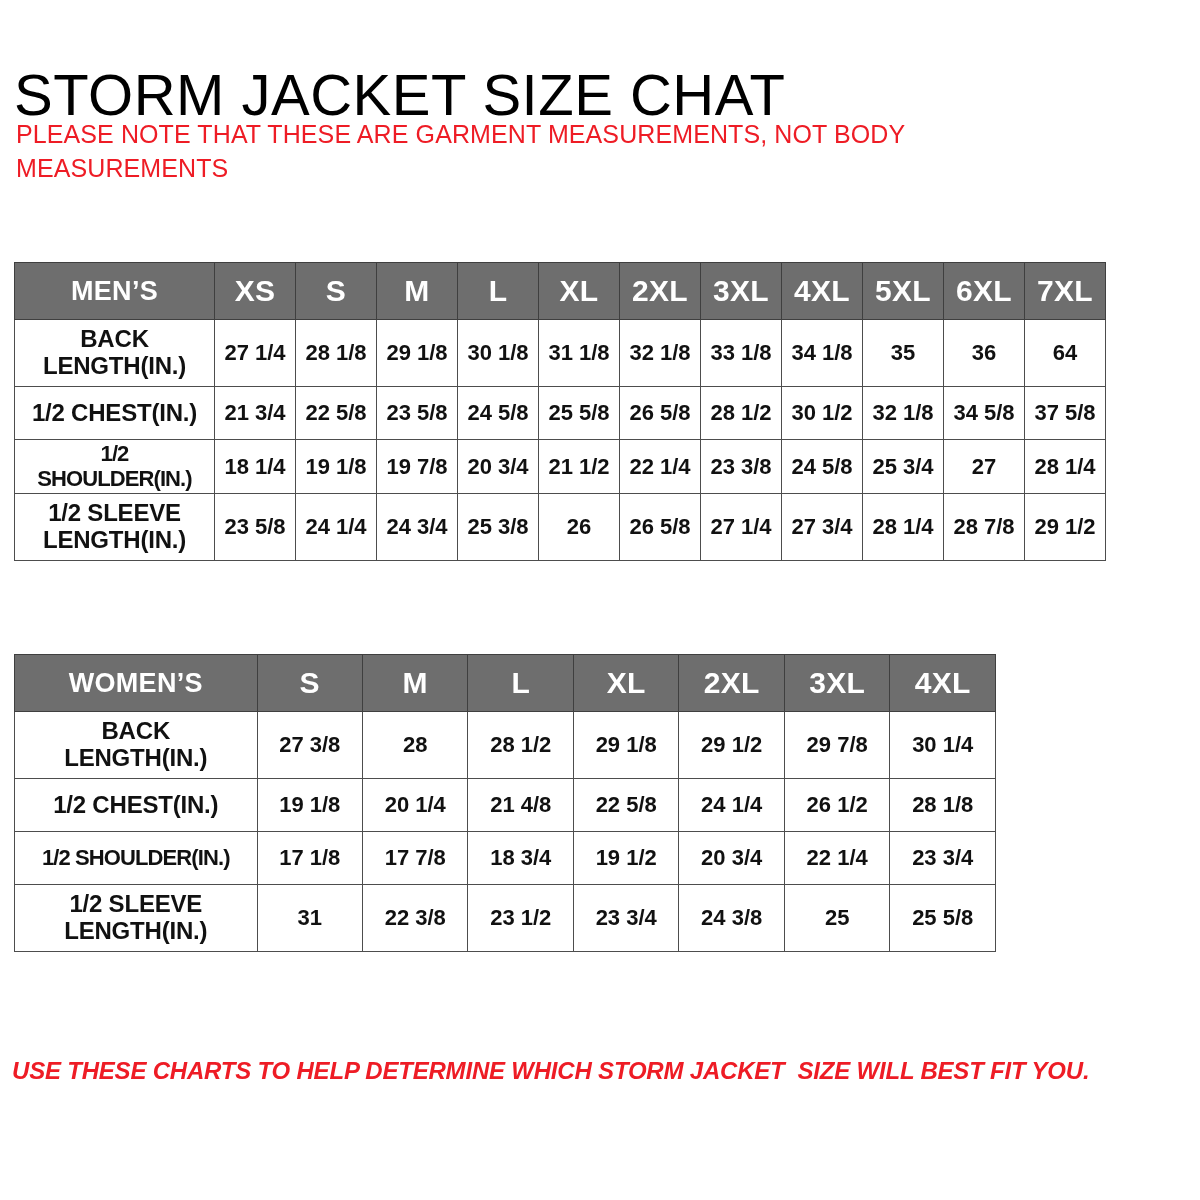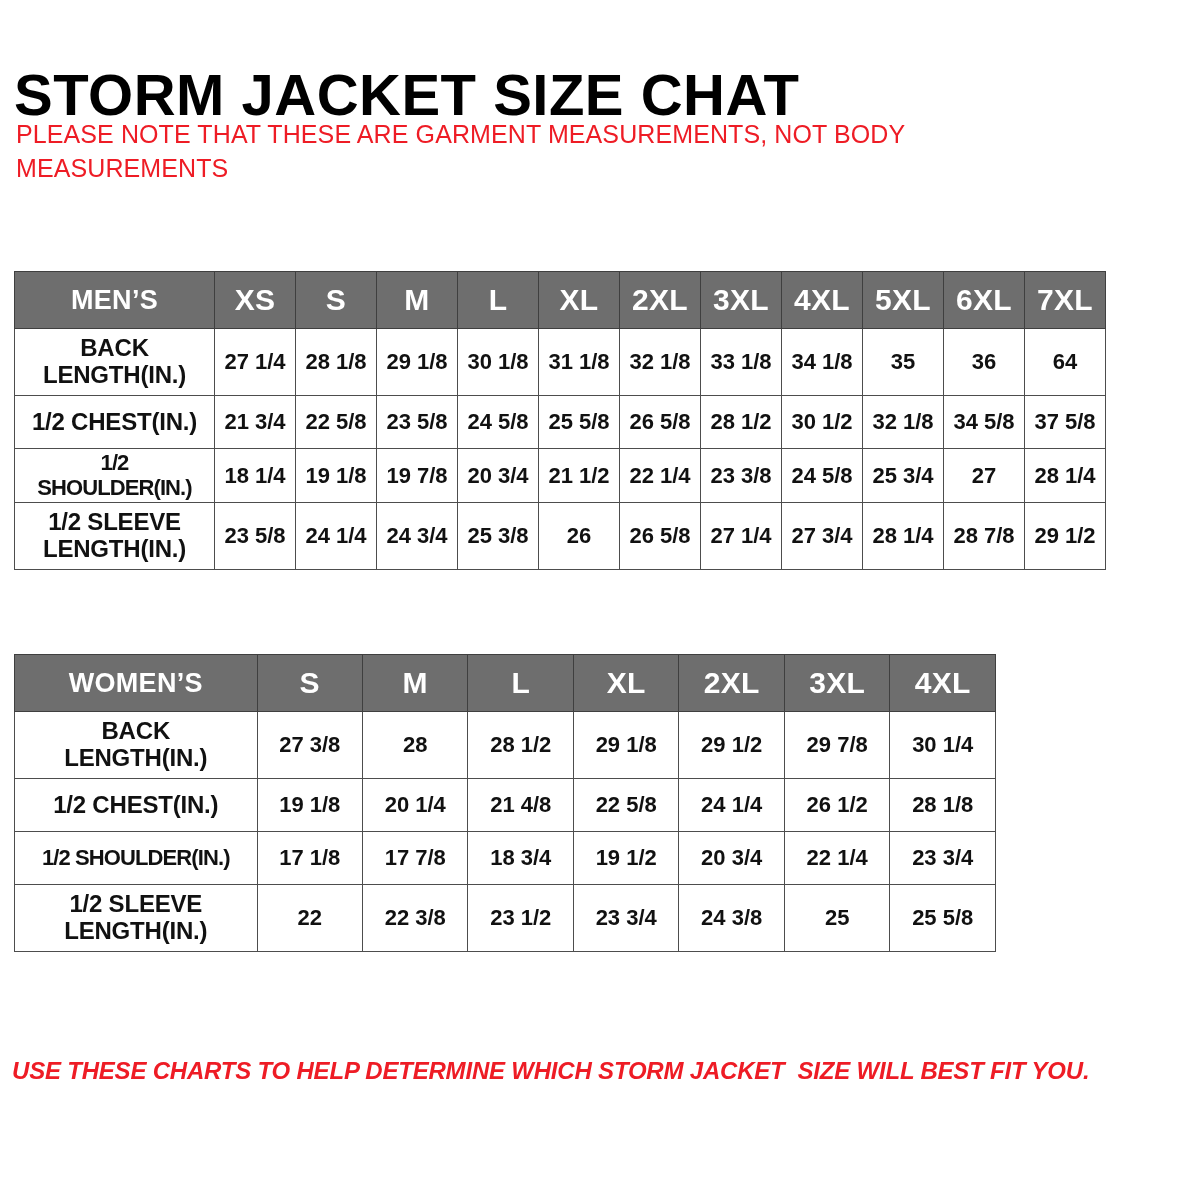--- a/index.html
+++ b/index.html
@@ -16,21 +16,21 @@
     overflow: hidden;
     position: relative;
   }
 
   
   #page-title {
     position: absolute;
     left: 14px;
     top: 26px;
     font-size: 58px;
-    font-weight: bold;
+    font-weight: normal;
     letter-spacing: 0.5px;
     line-height: 1.05;
     white-space: nowrap;
     color: #000;
   }
 
   #note-top {
     position: absolute;
     left: 16px;
     top: 118px;
@@ -93,21 +93,21 @@
     letter-spacing: -0.2px;
     padding: 2px 16px;
   }
   .size-table tbody tr.tall td {
     height: 62px;
   }
 
   
   #mens-table {
     left: 14px;
-    top: 271px;
+    top: 262px;
     width: 948px;
   }
   #mens-table col.c-label { width: 200px; }
   #mens-table col.c-size  { width: 81px;  }
   #mens-table tbody td.rowlabel.squeeze {
     font-size: 22px;
     letter-spacing: -0.9px;
   }
 
   
@@ -282,21 +282,21 @@
       <td>19  1/2</td>
       <td>20  3/4</td>
       <td>22  1/4</td>
       <td>23  3/4</td>
     </tr>
     <tr class="tall">
       <td class="rowlabel">
         <span>1/2  SLEEVE</span><br>
         <span>LENGTH(IN.)</span>
       </td>
-      <td>22</td>
+      <td>31</td>
       <td>22  3/8</td>
       <td>23  1/2</td>
       <td>23  3/4</td>
       <td>24  3/8</td>
       <td>25</td>
       <td>25  5/8</td>
     </tr>
   </tbody>
 </table>
 

